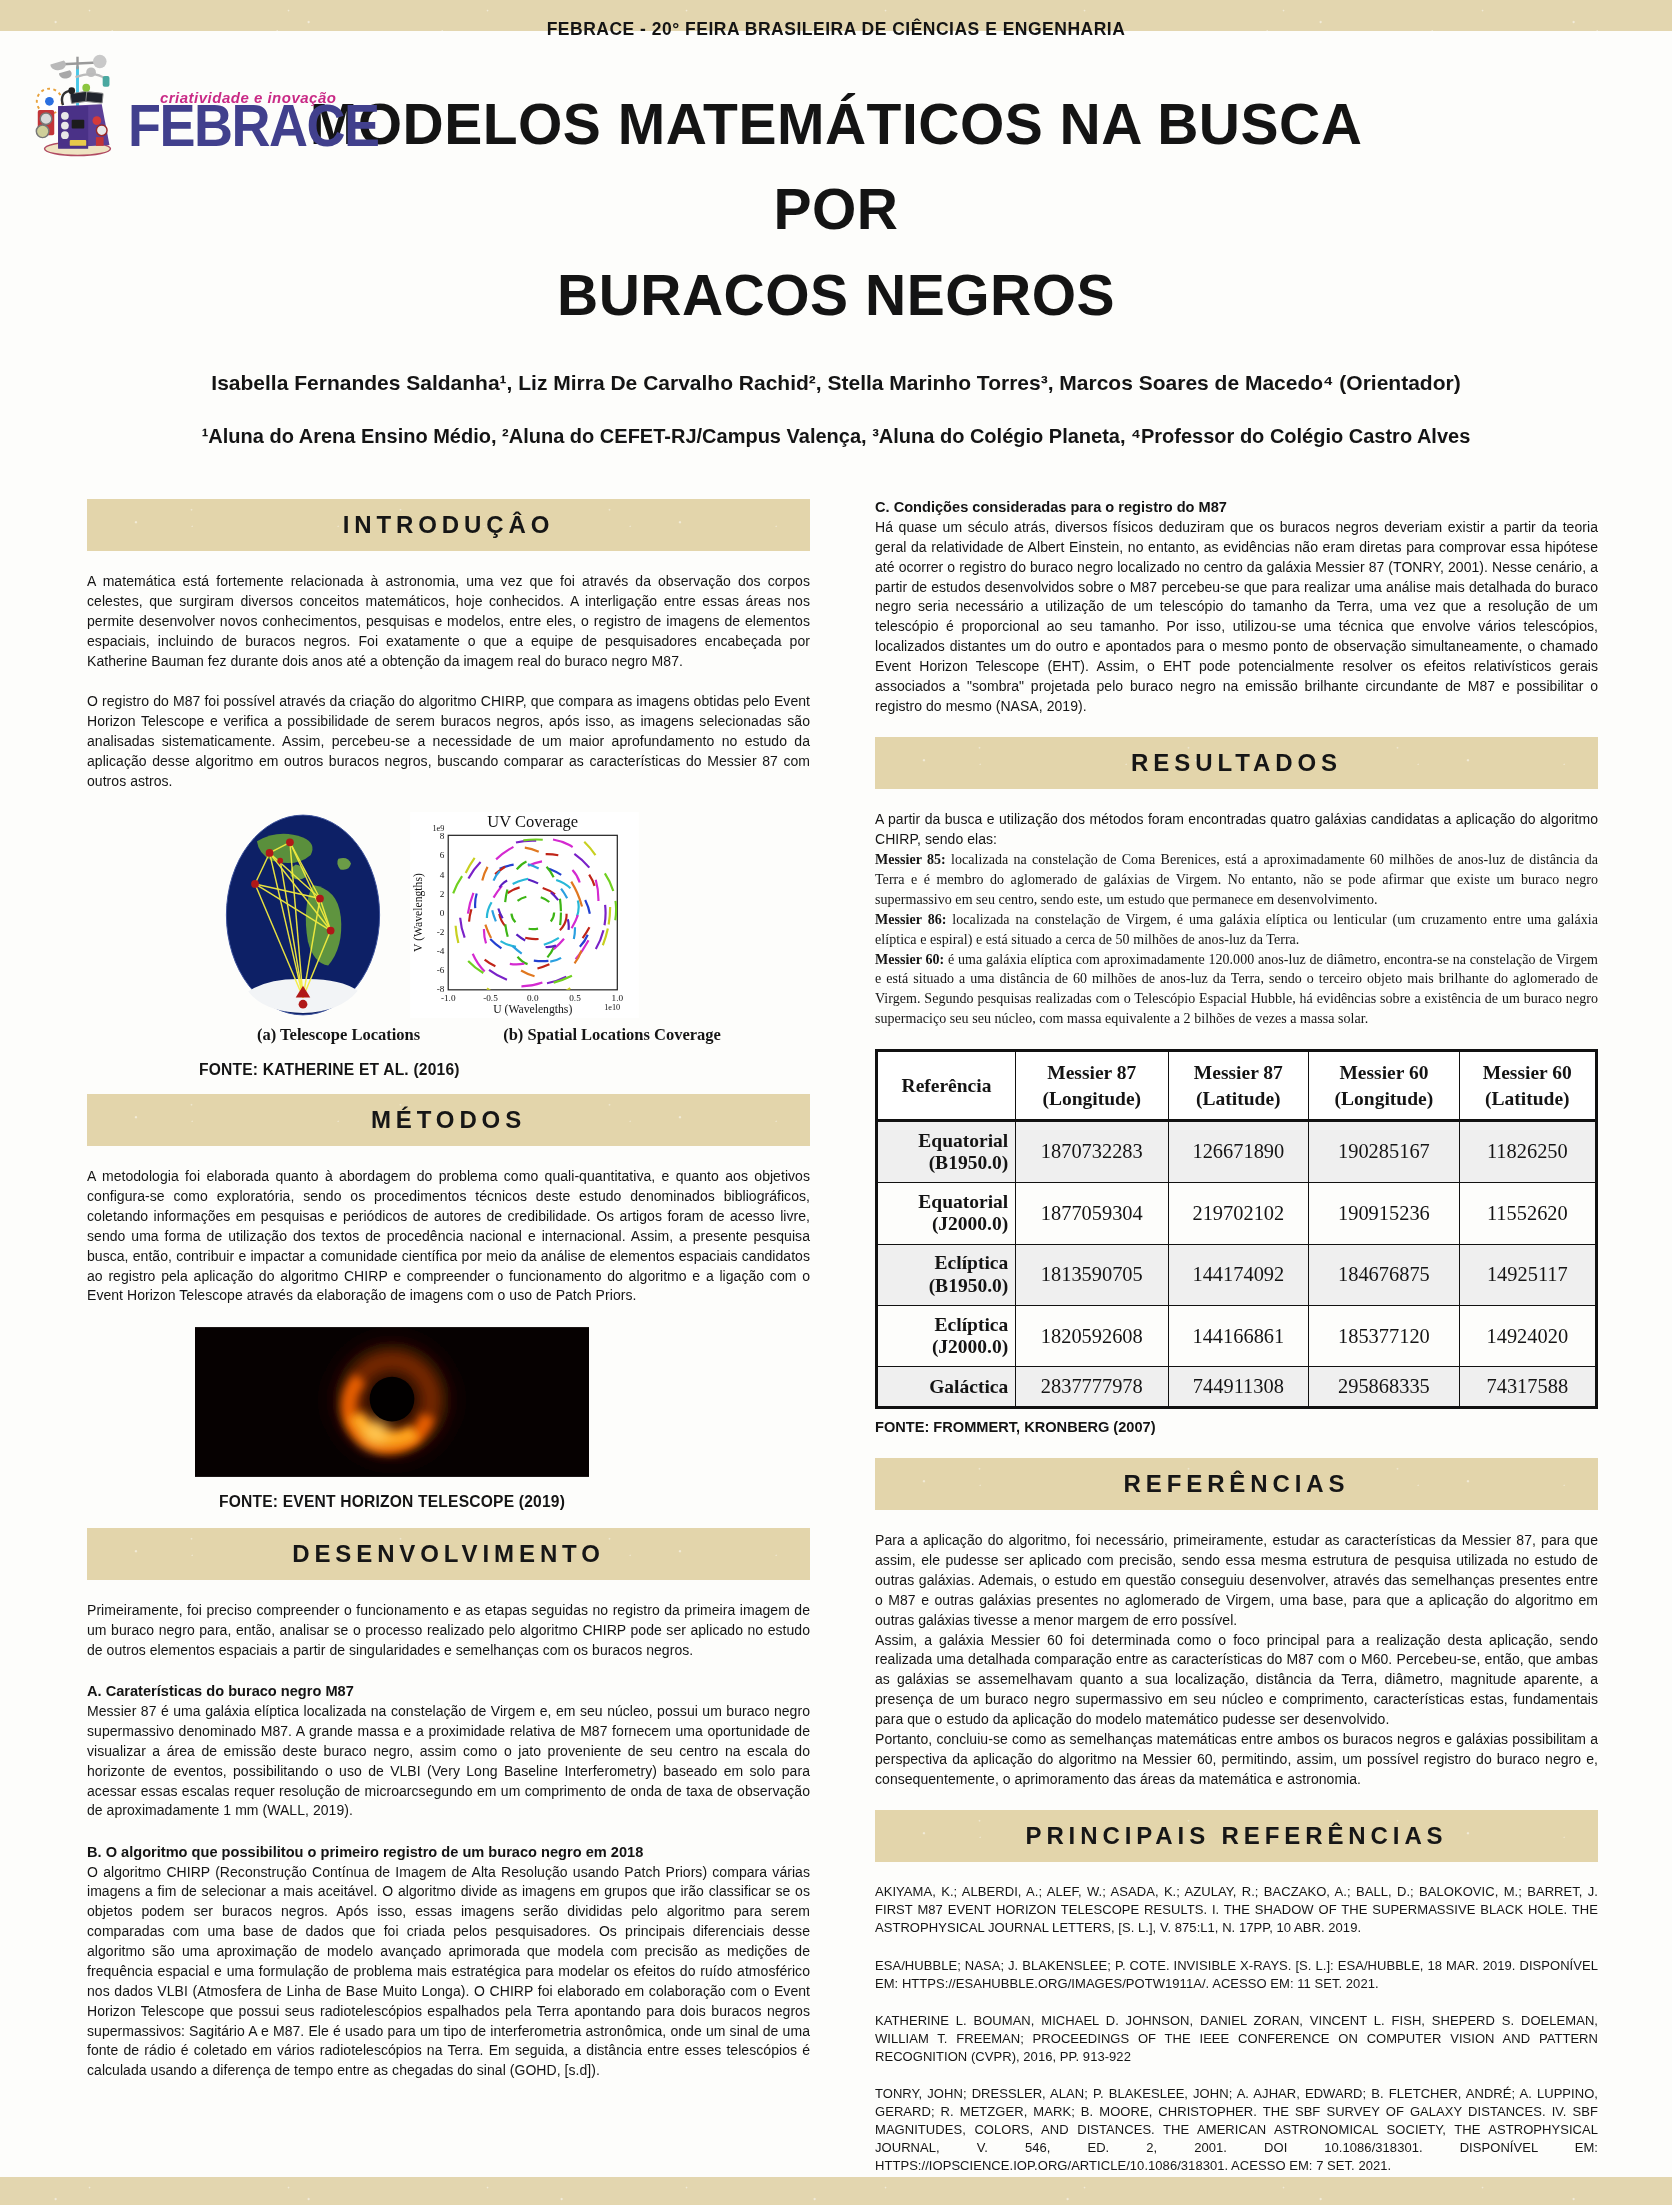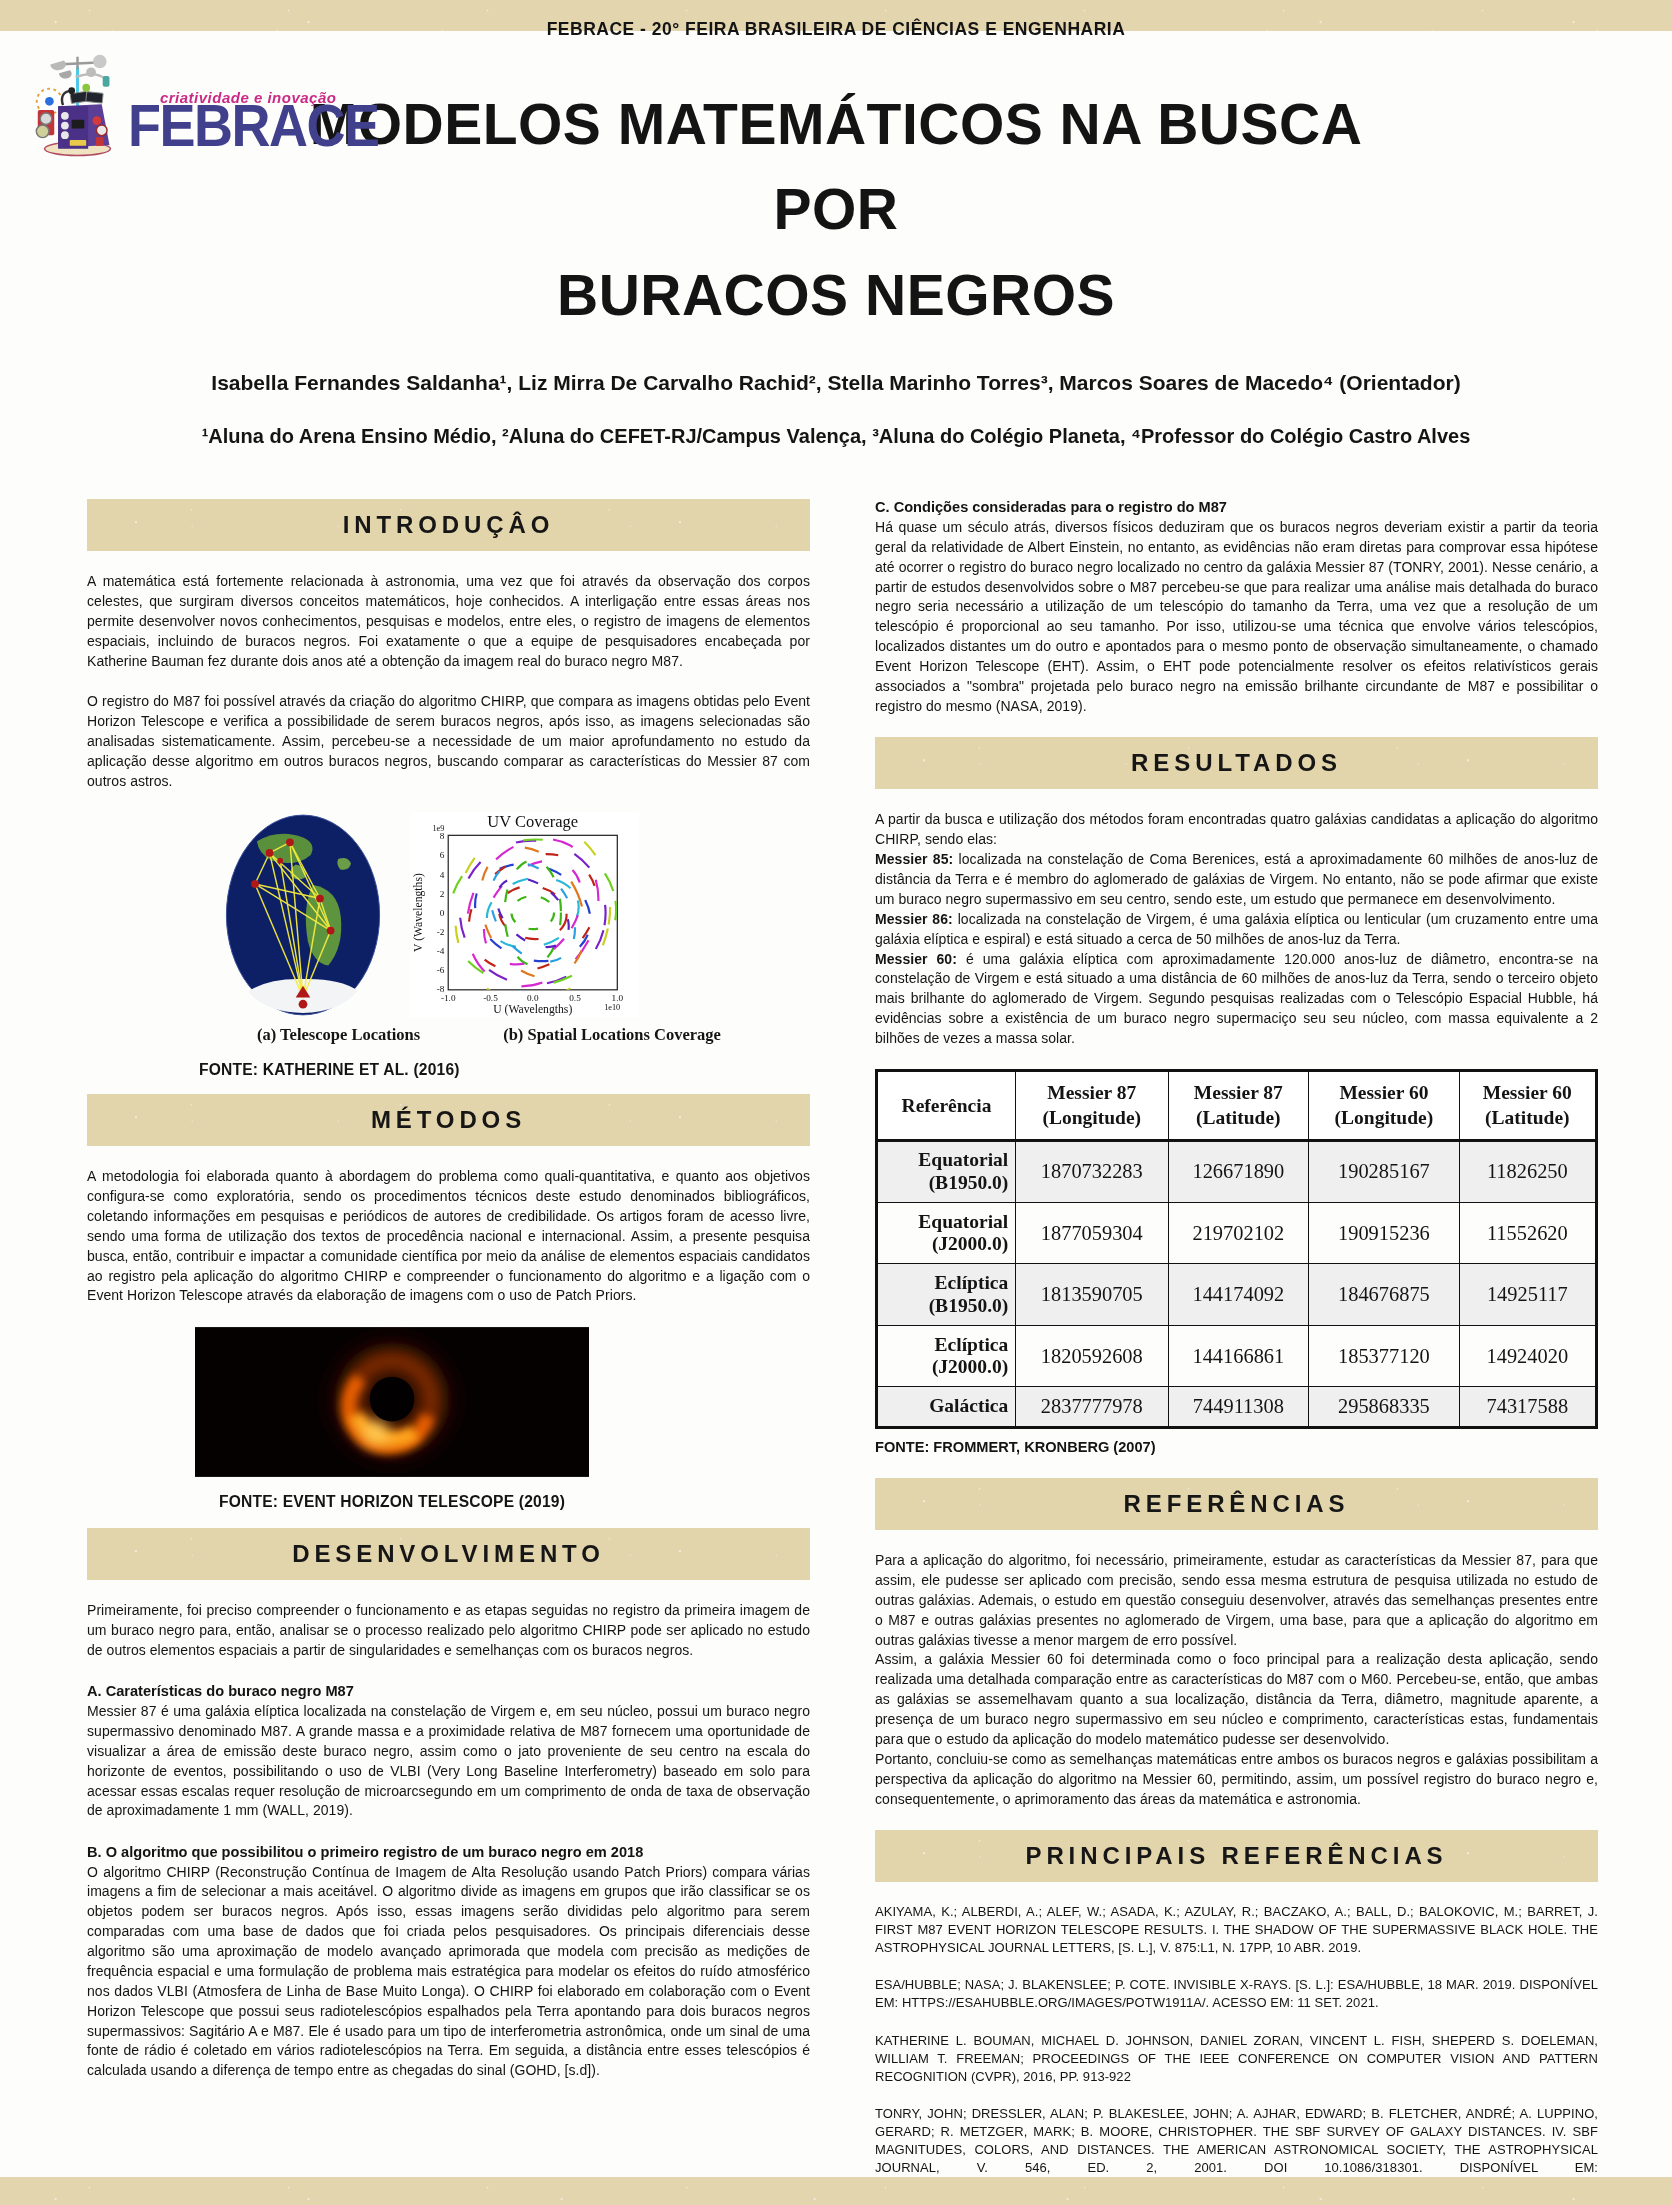--- a/index.html
+++ b/index.html
@@ -78,21 +78,21 @@
   .fig1-row{display:flex;gap:27px;padding-left:136px;align-items:flex-start;}
   .fig1-caps{display:flex;gap:83px;padding-left:170px;margin-top:6.8px;
     font-family:"Liberation Serif",serif;font-size:16.5px;font-weight:bold;}
   .fonte{margin-top:16.5px;font-size:15.6px;font-weight:bold;letter-spacing:0.2px;}
   .fonte.indent{margin-left:112px;}
   .fig2{margin:8.8px 0 16.5px 0;}
   .fig2 svg{display:block;margin-left:108px;}
   .fig2 .fonte{margin-left:108px;text-align:center;width:394px;}
 
   
-  .galaxy-item{margin:0;}
+  .galaxy-item{margin:0;font-family:Liberation Serif, serif;}
   .galaxy-item b{font-weight:bold;}
 
   
   .coord-table{
     width:100%;border-collapse:collapse;margin-top:4.9px;
     font-family:"Liberation Serif",serif;
     border:3.9px solid #111;
   }
   .coord-table th,.coord-table td{
     border:1.9px solid #111;padding:7.8px 6.8px;

